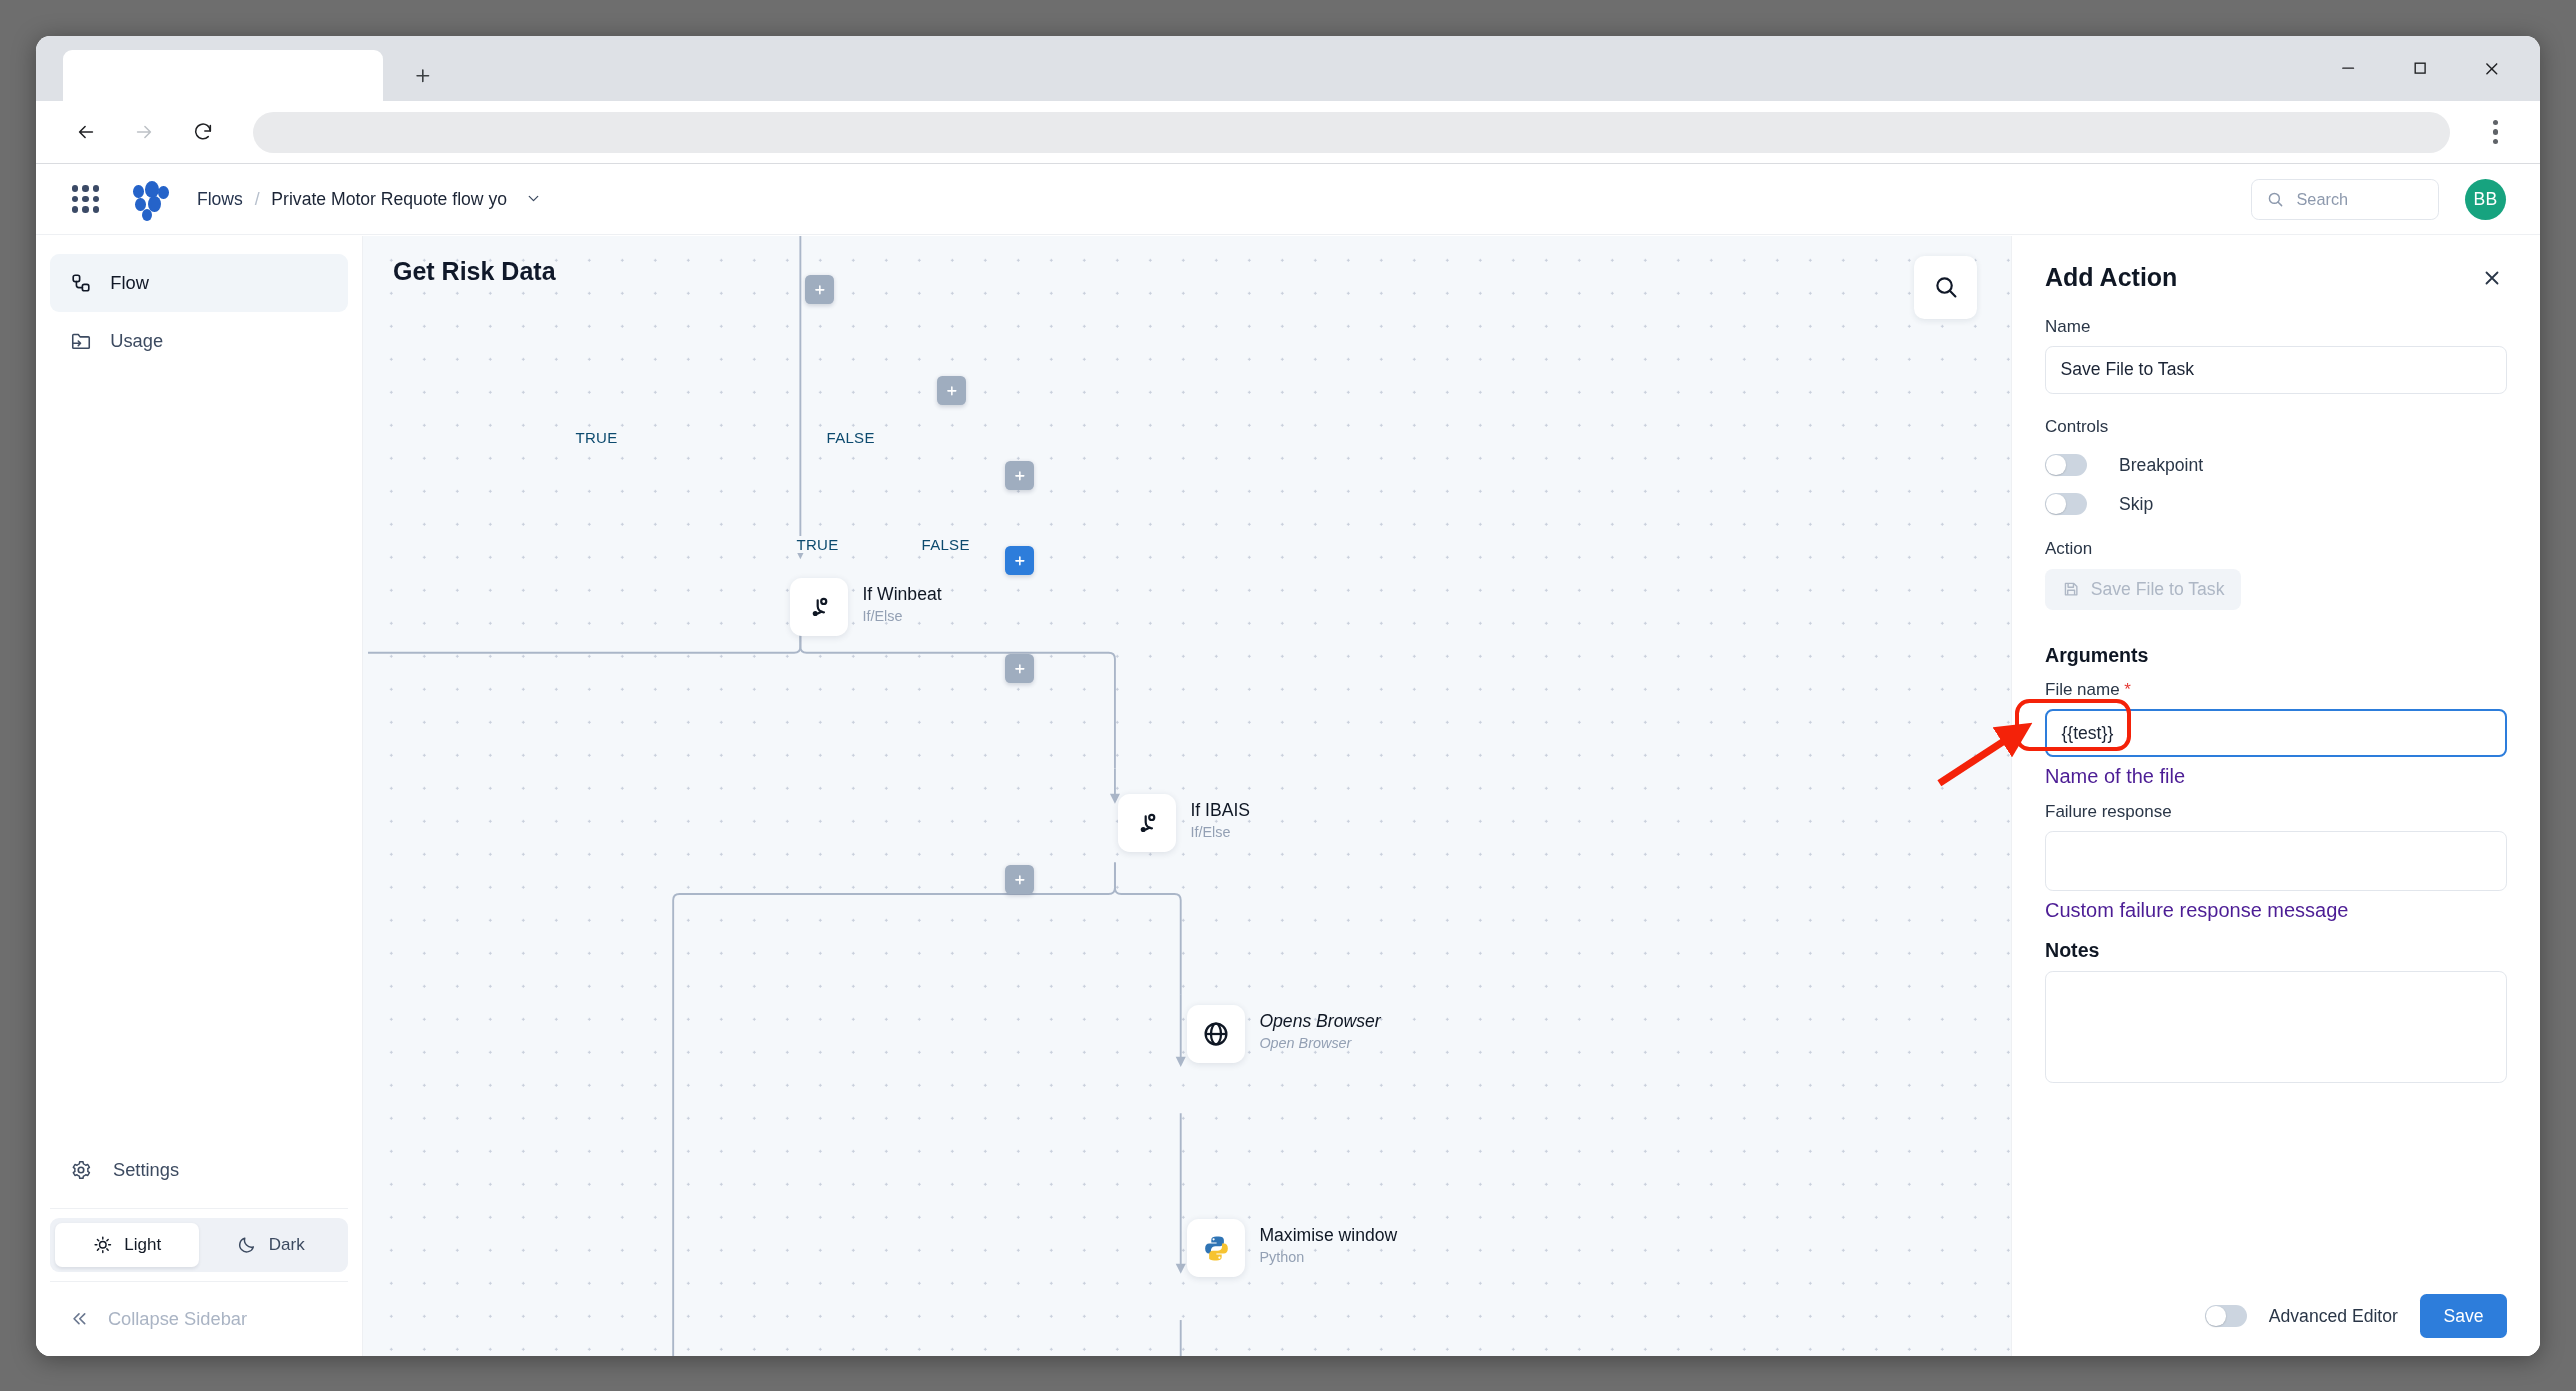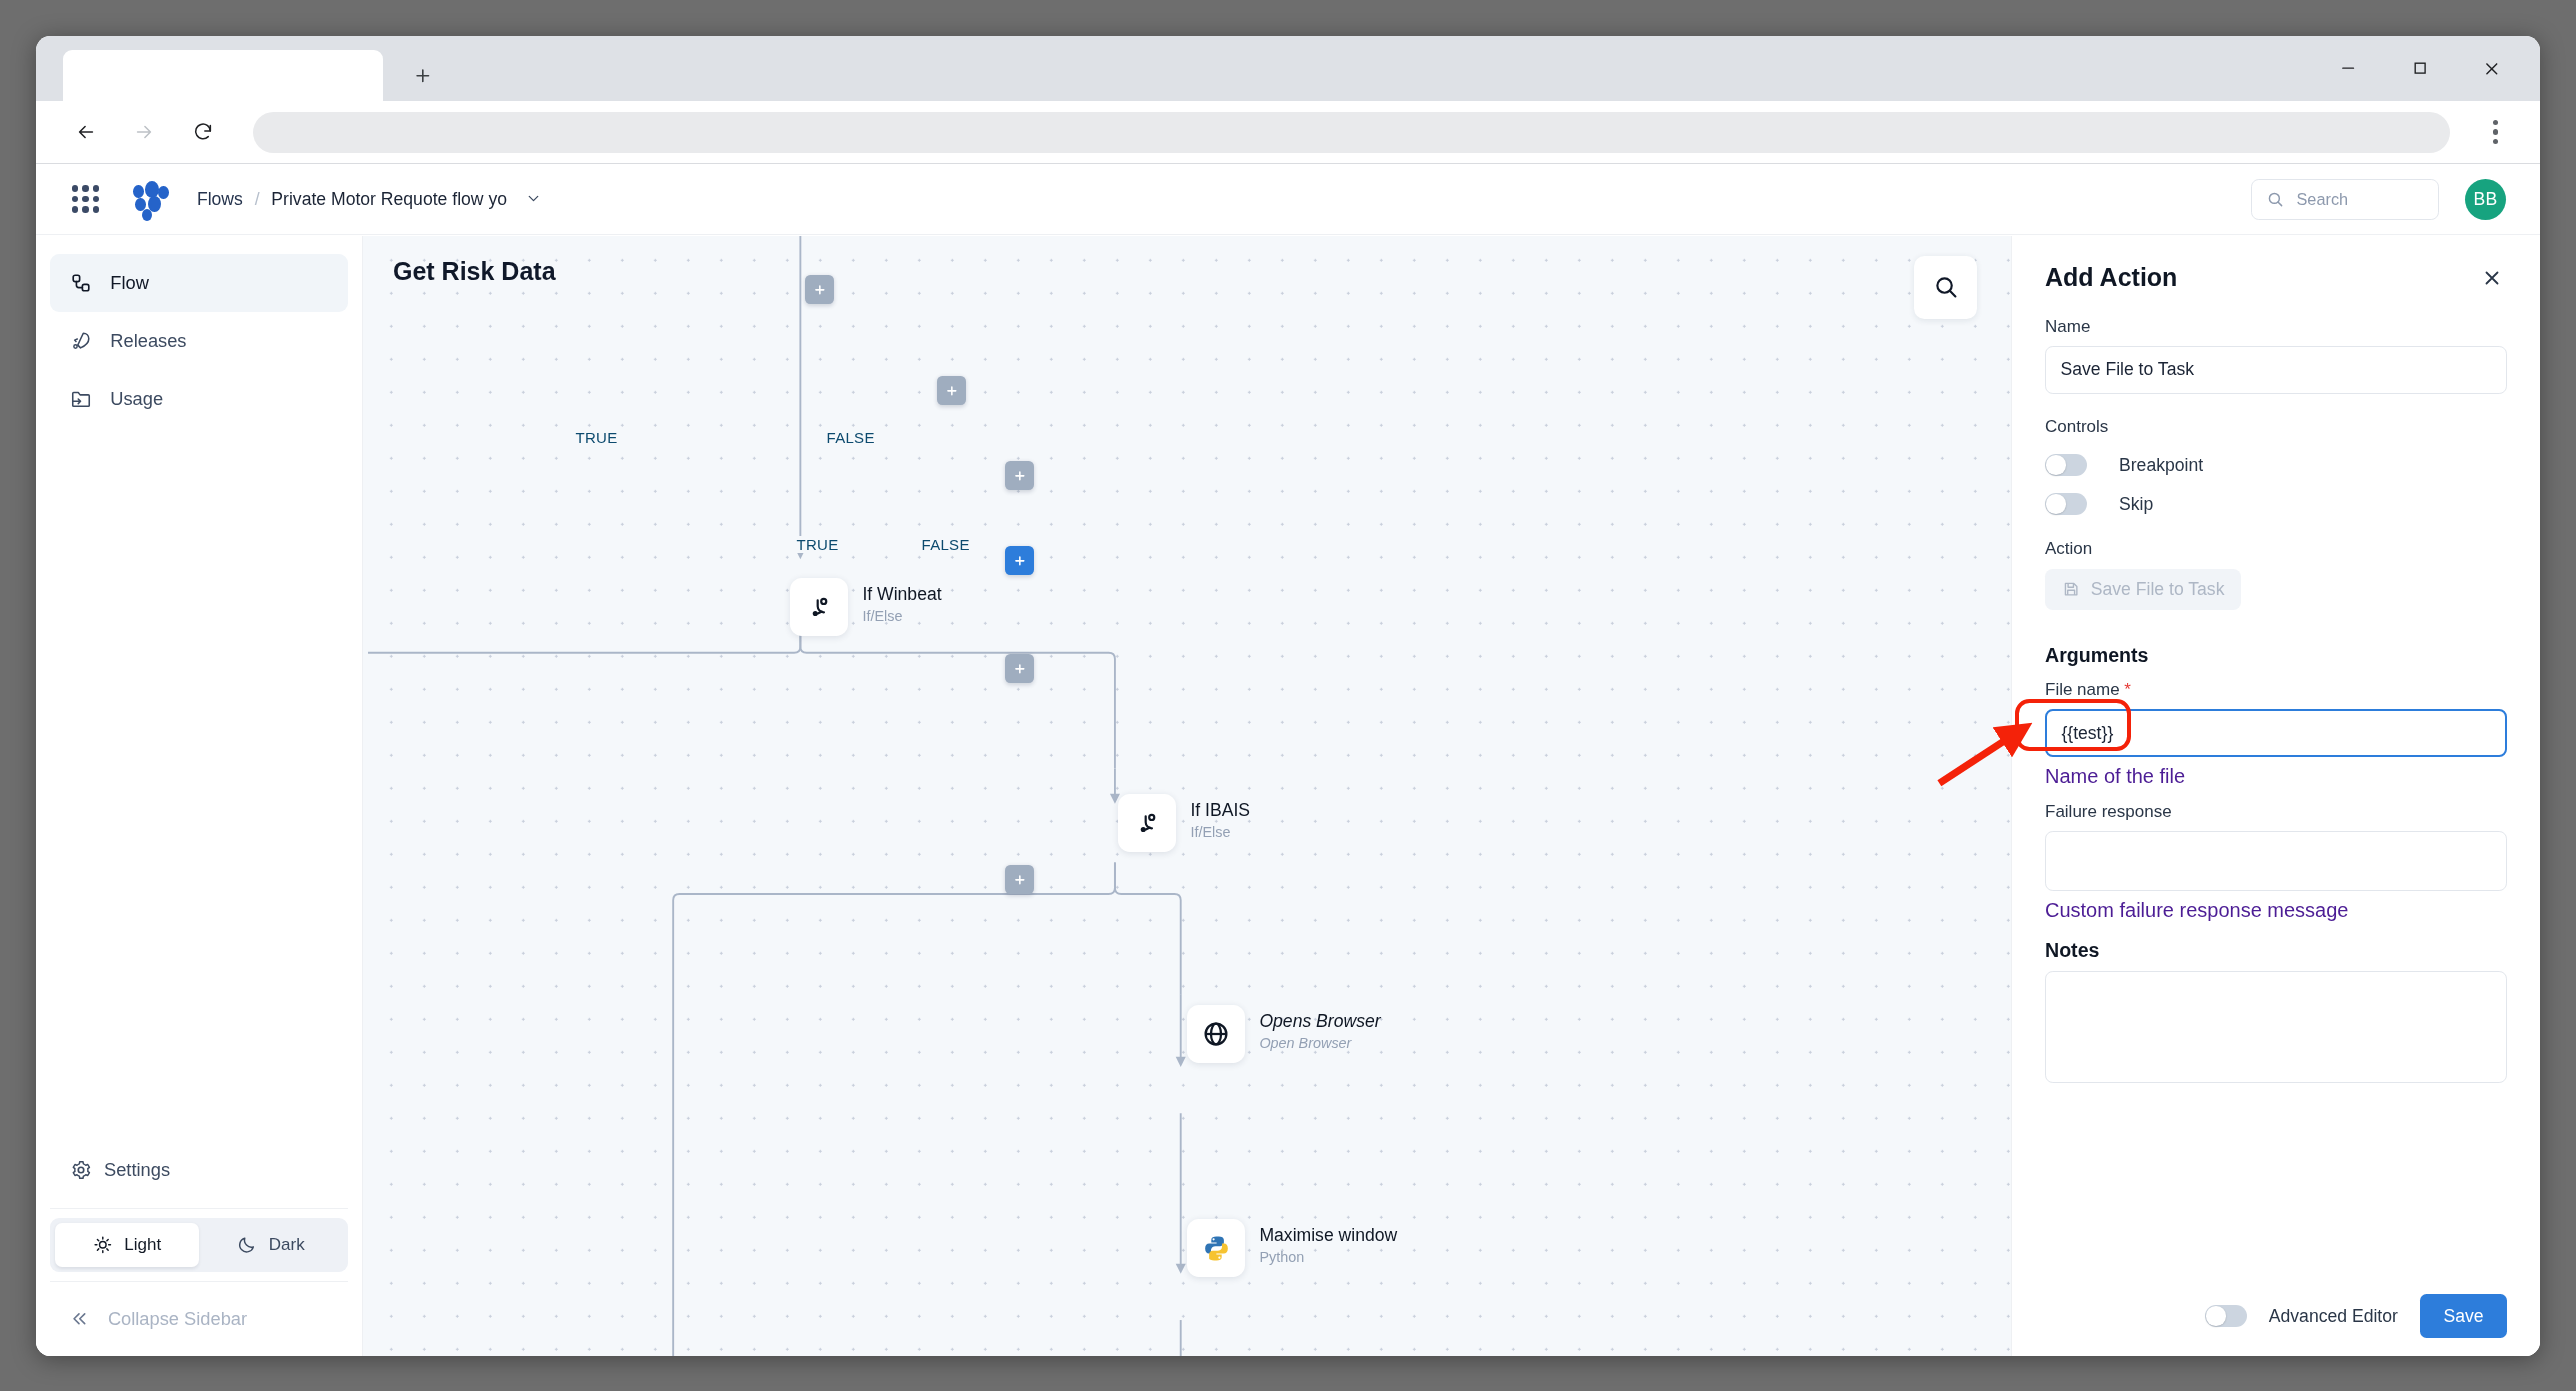--- a/index.html
+++ b/index.html
@@ -155,21 +155,21 @@
     display: flex; align-items: center; gap: 18.3px;
     padding: 0 19.6px;
     font-size: 18.3px; color: #3c4a60;
   }
   .side-item.active { background: #f1f5f9; color: #111827; }
   .side-item .lbl { line-height: 1; }
 
   .side-bottom { position: absolute; left: 0; right: 0; bottom: 10.5px; }
   .settings-row {
     height: 58px; margin: 0 14.4px; border-radius: 9.1px;
-    display: flex; align-items: center; gap: 12px; padding: 0 19.6px;
+    display: flex; align-items: center; gap: 21px; padding: 0 19.6px;
     font-size: 18.3px; color: #3c4a60;
   }
   .divider { height: 1.3px; background: #eef0f3; margin: 9.1px 14.4px; }
   .theme-toggle {
     margin: 0 14.4px; height: 54px; background: #eef1f6; border-radius: 9.1px;
     display: flex; padding: 4.6px;
   }
   .theme-opt {
     flex: 1; border-radius: 7.2px;
     display: flex; align-items: center; justify-content: center; gap: 11.8px;
@@ -403,28 +403,20 @@
 
       <div class="sidebar">
         <div class="side-items">
           <div class="side-item active">
             <svg width="22" height="22" viewBox="0 0 24 24">
               <rect x="3.5" y="3.5" width="7" height="7" rx="2" fill="none" stroke="#111827" stroke-width="1.8"></rect>
               <rect x="13.5" y="13.5" width="7" height="7" rx="2" fill="none" stroke="#111827" stroke-width="1.8"></rect>
               <path d="M7 10.5v4a2.5 2.5 0 0 0 2.5 2.5h4" fill="none" stroke="#111827" stroke-width="1.8" stroke-linecap="round"></path>
             </svg>
             <span class="lbl">Flow</span>
-          </div>
-          <div class="side-item">
-            <svg width="22" height="22" viewBox="0 0 24 24">
-              <path d="M14.5 3.5c3.5 0 6 2.5 6 6 0 4-4.5 8-9 10l-3-3c2-4.5 6-13 6-13z" fill="none" stroke="#3c4a60" stroke-width="1.7" stroke-linejoin="round"></path>
-              <circle cx="6" cy="18" r="1.8" fill="none" stroke="#3c4a60" stroke-width="1.6"></circle>
-              <path d="M8.5 9.5L5 11l2 2" fill="none" stroke="#3c4a60" stroke-width="1.6" stroke-linejoin="round"></path>
-            </svg>
-            <span class="lbl">Releases</span>
           </div>
           <div class="side-item">
             <svg width="22" height="22" viewBox="0 0 24 24">
               <path d="M3 19V6a1 1 0 0 1 1-1h5l2 2.5h9a1 1 0 0 1 1 1V19a1 1 0 0 1-1 1H4a1 1 0 0 1-1-1z" fill="none" stroke="#3c4a60" stroke-width="1.7" stroke-linejoin="round"></path>
               <path d="M3.5 14.5h8M9 12l2.5 2.5L9 17" fill="none" stroke="#3c4a60" stroke-width="1.7" stroke-linecap="round" stroke-linejoin="round"></path>
             </svg>
             <span class="lbl">Usage</span>
           </div>
         </div>
 

